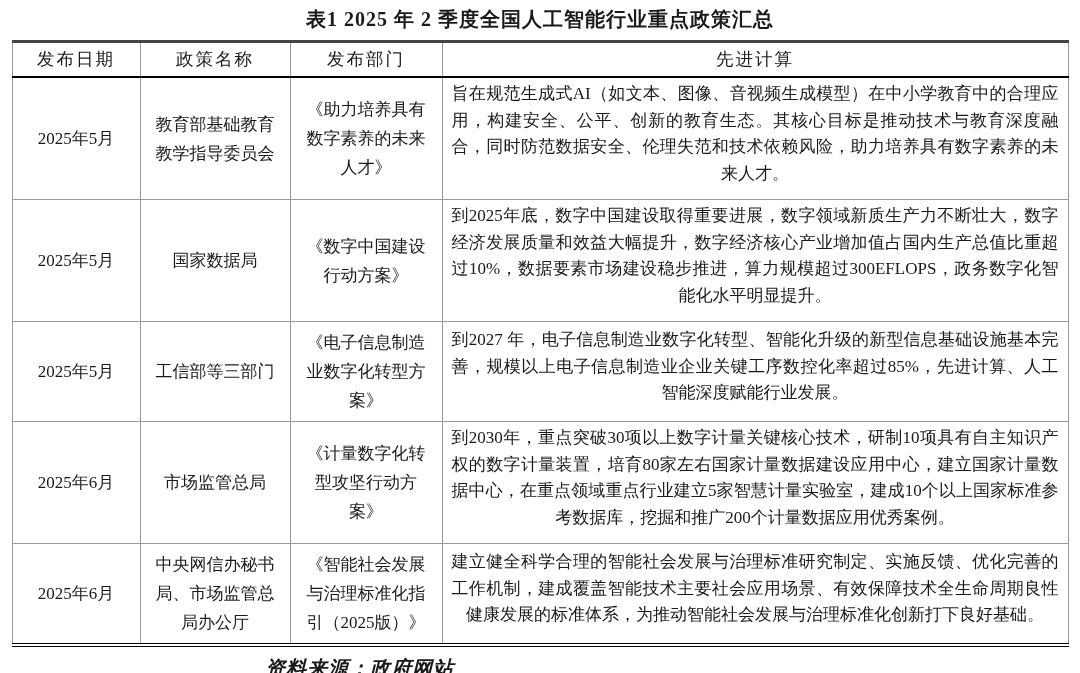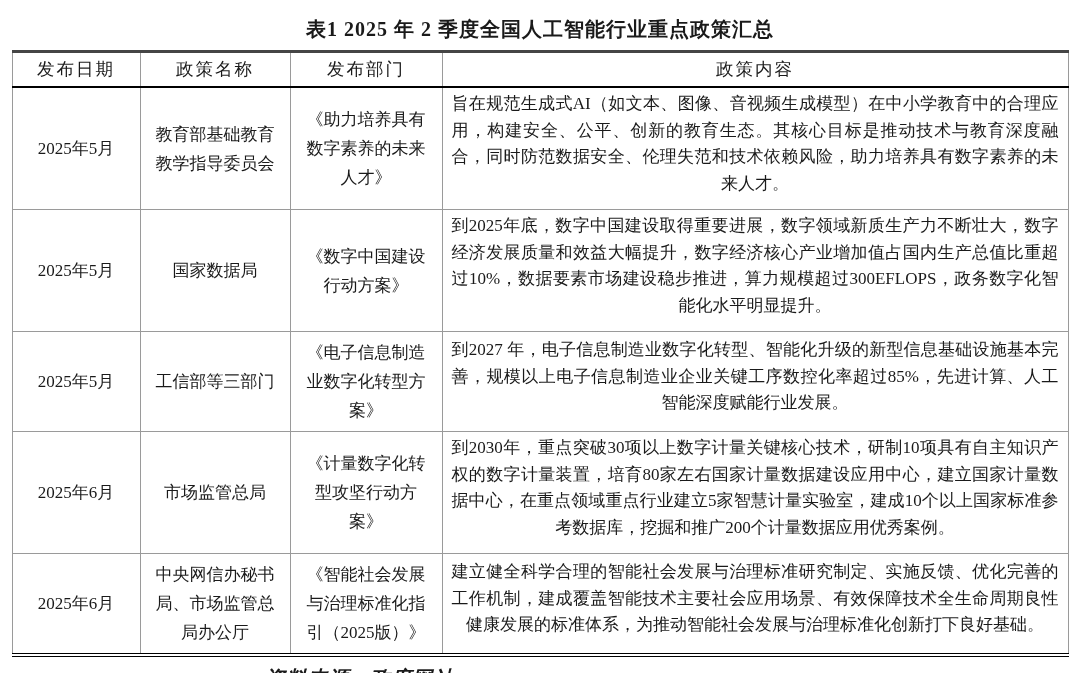--- a/index.html
+++ b/index.html
@@ -14,21 +14,21 @@
     background: #ffffff;
     font-family: "Liberation Serif", "DejaVu Serif", serif;
     color: #1a1a1a;
     overflow: hidden;
   }
   .table-title {
     text-align: center;
     font-weight: bold;
     font-size: 20px;
     line-height: 24px;
-    padding-top: 17px;
+    padding-top: 7px;
     letter-spacing: 1px;
   }
   table.policy-table {
     width: 1056px;
     margin: 9px auto 0 auto;
     border-collapse: collapse;
     table-layout: fixed;
     border-top: 3px solid #454545;
     border-bottom: 4px double #000000;
     border-left: 1px solid #9a9a9a;
@@ -84,21 +84,21 @@
       <col class="c-date">
       <col class="c-name">
       <col class="c-dept">
       <col class="c-content">
     </colgroup>
     <thead>
       <tr>
         <th>发布日期</th>
         <th>政策名称</th>
         <th>发布部门</th>
-        <th>政策内容</th>
+        <th>先进计算</th>
       </tr>
     </thead>
     <tbody>
       <tr>
         <td class="center">2025年5月</td>
         <td class="center">教育部基础教育教学指导委员会</td>
         <td class="center">《助力培养具有数字素养的未来人才》</td>
         <td class="content">旨在规范生成式AI（如文本、图像、音视频生成模型）在中小学教育中的合理应用，构建安全、公平、创新的教育生态。其核心目标是推动技术与教育深度融合，同时防范数据安全、伦理失范和技术依赖风险，助力培养具有数字素养的未来人才。</td>
       </tr>
       <tr>

